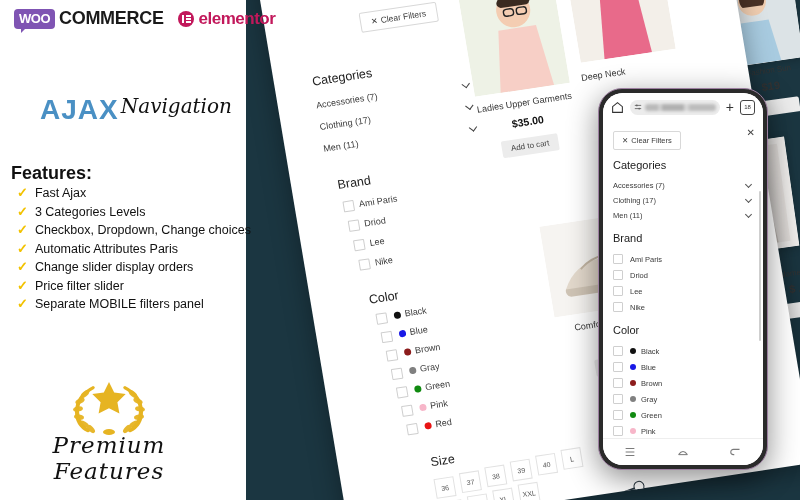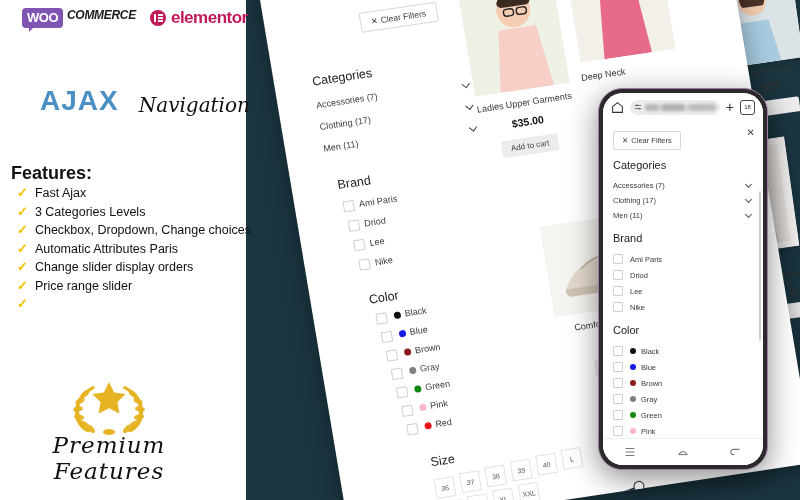--- a/index.html
+++ b/index.html
@@ -3,38 +3,38 @@
 <meta charset="utf-8">
 <style>
   html,body{margin:0;padding:0;}
   body{width:800px;height:500px;overflow:hidden;background:#ffffff;
        font-family:"Liberation Sans", sans-serif;}
   .stage{position:relative;width:800px;height:500px;overflow:hidden;background:#1b3641;}
 
   
   .left-panel{position:absolute;left:0;top:0;width:246px;height:500px;background:#fff;z-index:40;}
   .logos{position:absolute;left:14px;top:8px;display:flex;align-items:center;gap:14px;}
-  .woo{display:flex;align-items:flex-start;gap:4px;margin-left:8px;}
+  .woo{display:flex;align-items:center;gap:4px;}
   .woo-badge{background:#7f54b3;color:#fff;font-weight:bold;font-size:13px;
              padding:2px 5px 3px 5px;border-radius:4px;letter-spacing:-.5px;position:relative;}
   .woo-badge:after{content:"";position:absolute;left:7px;bottom:-4px;width:0;height:0;
                    border-left:5px solid #7f54b3;border-bottom:5px solid transparent;}
-  .woo-text{color:#1a1a1a;font-weight:bold;font-size:12px;letter-spacing:-.3px;font-style:italic;}
+  .woo-text{color:#1a1a1a;font-weight:bold;font-size:18px;letter-spacing:-.3px;}
   .ele{display:flex;align-items:center;gap:5px;}
   .ele-badge{width:16px;height:16px;border-radius:50%;background:#c2185b;position:relative;}
   .ele-badge i{position:absolute;background:#fff;}
   .ele-badge i:nth-child(1){left:4px;top:4px;width:2px;height:8px;}
   .ele-badge i:nth-child(2){left:8px;top:4px;width:5px;height:2px;}
   .ele-badge i:nth-child(3){left:8px;top:7px;width:5px;height:2px;}
   .ele-badge i:nth-child(4){left:8px;top:10px;width:5px;height:2px;}
   .ele-text{color:#c2185b;font-weight:bold;font-size:17px;letter-spacing:-.5px;}
 
   .main-title{position:absolute;left:11px;top:40px;font-size:25px;font-weight:bold;
               color:#1f3b4d;letter-spacing:-.6px;white-space:nowrap;}
-  .ajax-line{position:absolute;left:40px;top:85px;display:flex;align-items:flex-end;gap:20px;}
+  .ajax-line{position:absolute;left:40px;top:94px;display:flex;align-items:flex-start;gap:2px;}
   .ajax-word{position:relative;font-size:28px;font-weight:bold;color:#4a90c4;letter-spacing:1px;}
   .nav-word{font-family:"DejaVu Serif", serif;font-style:italic;font-size:20px;color:#111;}
 
   .features-h{position:absolute;left:11px;top:163px;font-size:18px;font-weight:bold;color:#111;}
   .feat-list{position:absolute;left:17px;top:186px;width:225px;}
   .feat{display:flex;align-items:flex-start;gap:7px;margin-bottom:4.5px;}
   .tick{color:#f2c200;font-size:13px;line-height:14px;font-weight:bold;}
   .feat-txt{font-size:12.5px;color:#111;line-height:14px;white-space:nowrap;}
 
   .premium{position:absolute;left:0;top:370px;width:218px;text-align:center;}
@@ -424,24 +424,25 @@
       <div class="feat">
         <span class="tick">✓</span>
         <span class="feat-txt">Automatic Attributes Paris</span>
       </div>
       <div class="feat">
         <span class="tick">✓</span>
         <span class="feat-txt">Change slider display orders</span>
       </div>
       <div class="feat">
         <span class="tick">✓</span>
-        <span class="feat-txt">Price range slider</span>
-      </div>
-      <div class="feat">
-        <span class="tick">✓</span>
+        <span class="feat-txt">Price filter slider</span>
+      </div>
+      <div class="feat">
+        <span class="tick">✓</span>
+        <span class="feat-txt">Separate MOBILE filters panel</span>
       </div>
     </div>
 
     <div class="premium">
       <svg width="120" height="68" viewBox="0 0 120 68">
         <g fill="#e6b422">
           <path d="M60 12 l5.2 10.4 11.5 1.7 -8.3 8.1 2 11.4 -10.4 -5.4 -10.4 5.4 2 -11.4 -8.3 -8.1 11.5 -1.7 Z"></path>
           <path d="M44 16 q-18 9 -18 26 q0 14 12 20 q3 1 3 -2 q-11 -7 -11 -19 q0 -14 15 -22 q2 -2 -1 -3Z"></path>
           <path d="M76 16 q18 9 18 26 q0 14 -12 20 q-3 1 -3 -2 q11 -7 11 -19 q0 -14 -15 -22 q-2 -2 1 -3Z"></path>
           <g opacity=".95">

